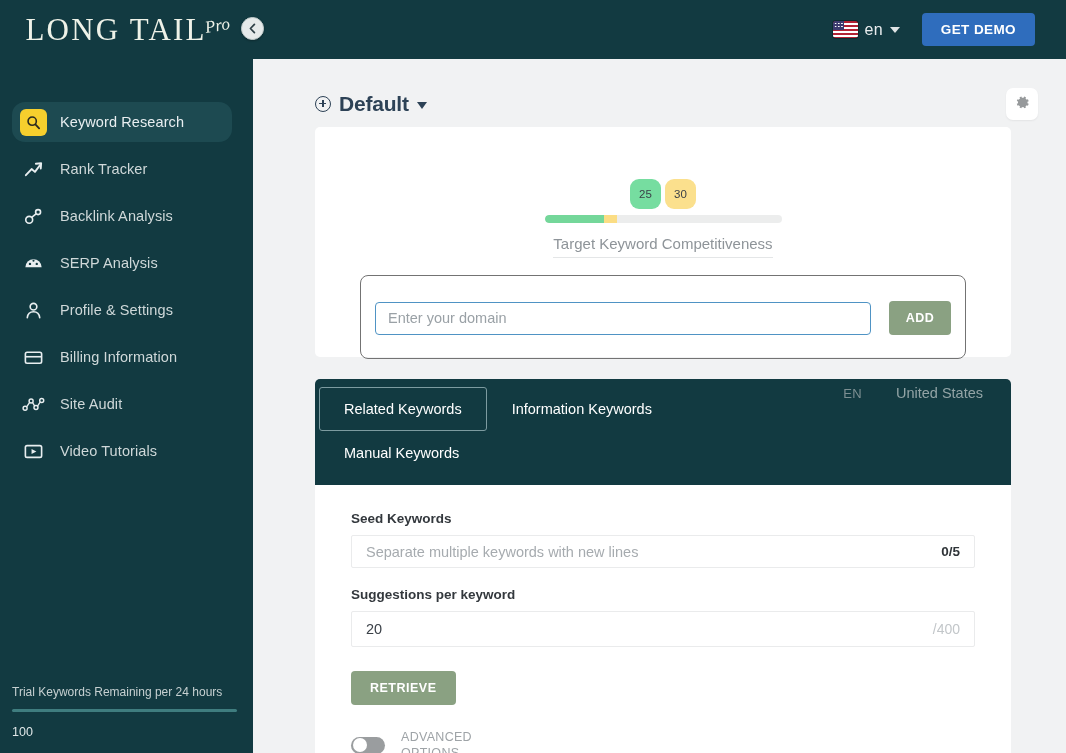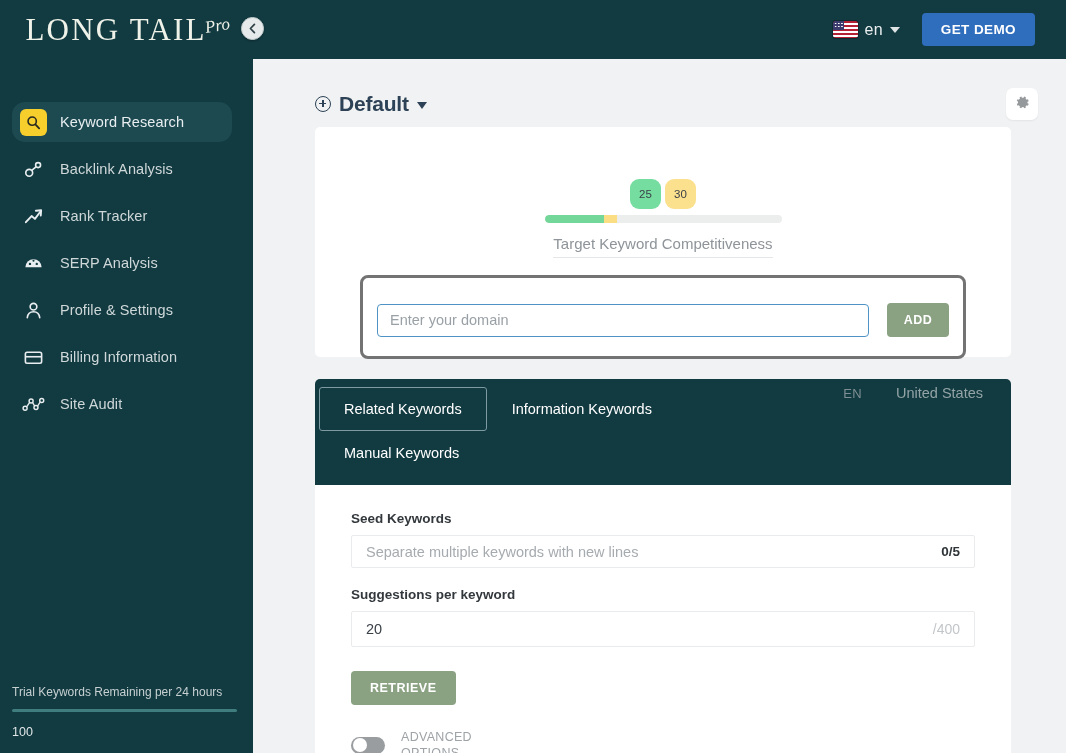--- a/index.html
+++ b/index.html
@@ -148,21 +148,21 @@
   }
   .bar-green { position: absolute; left: 0; top: 0; height: 100%; background: #74d79a; border-radius: 4px 0 0 4px; }
   .bar-yellow { position: absolute; top: 0; height: 100%; background: #fbdd84; }
   .gauge-label {
     margin-top: 12px; color: #8e9499; font-size: 15px;
     border-bottom: 1px solid #e4e6e7; display: inline-block; padding-bottom: 5px;
   }
 
   .domain-box {
     position: absolute; left: 45px; right: 45px; top: 148px;
-    border: 3px solid #737373; border-radius: 8px; height: 84px;
+    border: 1px solid #737373; border-radius: 8px; height: 84px;
   }
   .domain-row {
     display: flex; align-items: center; gap: 18px;
     position: absolute; left: 14px; right: 14px; top: 25px;
   }
   .domain-input {
     flex: 1 1 auto; height: 33px; border: 1.5px solid #4f93c4; border-radius: 4px;
     padding: 0 12px; font-family: "Liberation Sans", sans-serif; font-size: 14.5px;
     color: #3b4148; outline: none; background: #fff;
   }
@@ -259,36 +259,36 @@
                 <line x1="10" y1="10" x2="14" y2="14.2" stroke="#2b2b1f" stroke-width="1.9" stroke-linecap="round"></line>
               </svg>
           </span>
         </span>
         <span class="nav-label">Keyword Research</span>
       </div>
 
       <div class="nav-item">
         <span class="nav-icon">
           <svg width="21" height="21" viewBox="0 0 22 22">
+              <path d="M3 17 L9 10.5 L12.5 13.5 L18.5 5.5" fill="none" stroke="#e8eef0" stroke-width="2" stroke-linecap="round" stroke-linejoin="round"></path>
+              <path d="M13.5 5 L19 4.5 L18.6 10" fill="none" stroke="#e8eef0" stroke-width="2" stroke-linecap="round" stroke-linejoin="round"></path>
+            </svg>
+        </span>
+        <span class="nav-label">Rank Tracker</span>
+      </div>
+
+      <div class="nav-item">
+        <span class="nav-icon">
+          <svg width="21" height="21" viewBox="0 0 22 22">
               <circle cx="6.5" cy="14.5" r="3.6" fill="none" stroke="#e8eef0" stroke-width="1.7"></circle>
               <circle cx="15.8" cy="6.4" r="2.6" fill="none" stroke="#e8eef0" stroke-width="1.7"></circle>
               <line x1="9.2" y1="12" x2="13.6" y2="8.2" stroke="#e8eef0" stroke-width="1.7"></line>
             </svg>
         </span>
         <span class="nav-label">Backlink Analysis</span>
-      </div>
-
-      <div class="nav-item">
-        <span class="nav-icon">
-          <svg width="21" height="21" viewBox="0 0 22 22">
-              <path d="M3 17 L9 10.5 L12.5 13.5 L18.5 5.5" fill="none" stroke="#e8eef0" stroke-width="2" stroke-linecap="round" stroke-linejoin="round"></path>
-              <path d="M13.5 5 L19 4.5 L18.6 10" fill="none" stroke="#e8eef0" stroke-width="2" stroke-linecap="round" stroke-linejoin="round"></path>
-            </svg>
-        </span>
-        <span class="nav-label">Rank Tracker</span>
       </div>
 
       <div class="nav-item">
         <span class="nav-icon">
           <svg width="21" height="21" viewBox="0 0 22 22">
               <path d="M2.5 15 A 8.5 8.5 0 0 1 19.5 15 Z" fill="#e8eef0"></path>
               <circle cx="7.3" cy="11.4" r="1.25" fill="#123a41"></circle>
               <circle cx="14.4" cy="11.4" r="1.25" fill="#123a41"></circle>
               <circle cx="11" cy="8.1" r="1.1" fill="#123a41"></circle>
             </svg>
@@ -324,20 +324,29 @@
               <circle cx="14.6" cy="14.2" r="2.1" fill="none" stroke="#e8eef0" stroke-width="1.5"></circle>
               <circle cx="20.6" cy="6.8" r="2.1" fill="none" stroke="#e8eef0" stroke-width="1.5"></circle>
               <line x1="4.8" y1="13.6" x2="8" y2="8.8" stroke="#e8eef0" stroke-width="1.4"></line>
               <line x1="10.9" y1="8.8" x2="13.3" y2="12.6" stroke="#e8eef0" stroke-width="1.4"></line>
               <line x1="16.2" y1="12.8" x2="19.1" y2="8.3" stroke="#e8eef0" stroke-width="1.4"></line>
             </svg>
         </span>
         <span class="nav-label">Site Audit</span>
       </div>
 
+      <div class="nav-item">
+        <span class="nav-icon">
+          <svg width="21" height="21" viewBox="0 0 22 22">
+              <rect x="2.5" y="4.8" width="17" height="12.4" rx="1.8" fill="none" stroke="#e8eef0" stroke-width="1.7"></rect>
+              <path d="M9 8.3 L14 11 L9 13.7 Z" fill="#e8eef0"></path>
+            </svg>
+        </span>
+        <span class="nav-label">Video Tutorials</span>
+      </div>
     </div>
 
     <div class="nav-spacer"></div>
 
     <div class="trial">
       <div class="trial-label">Trial Keywords Remaining per 24 hours</div>
       <div class="trial-bar"></div>
       <div class="trial-count">100</div>
     </div>
   </div>

